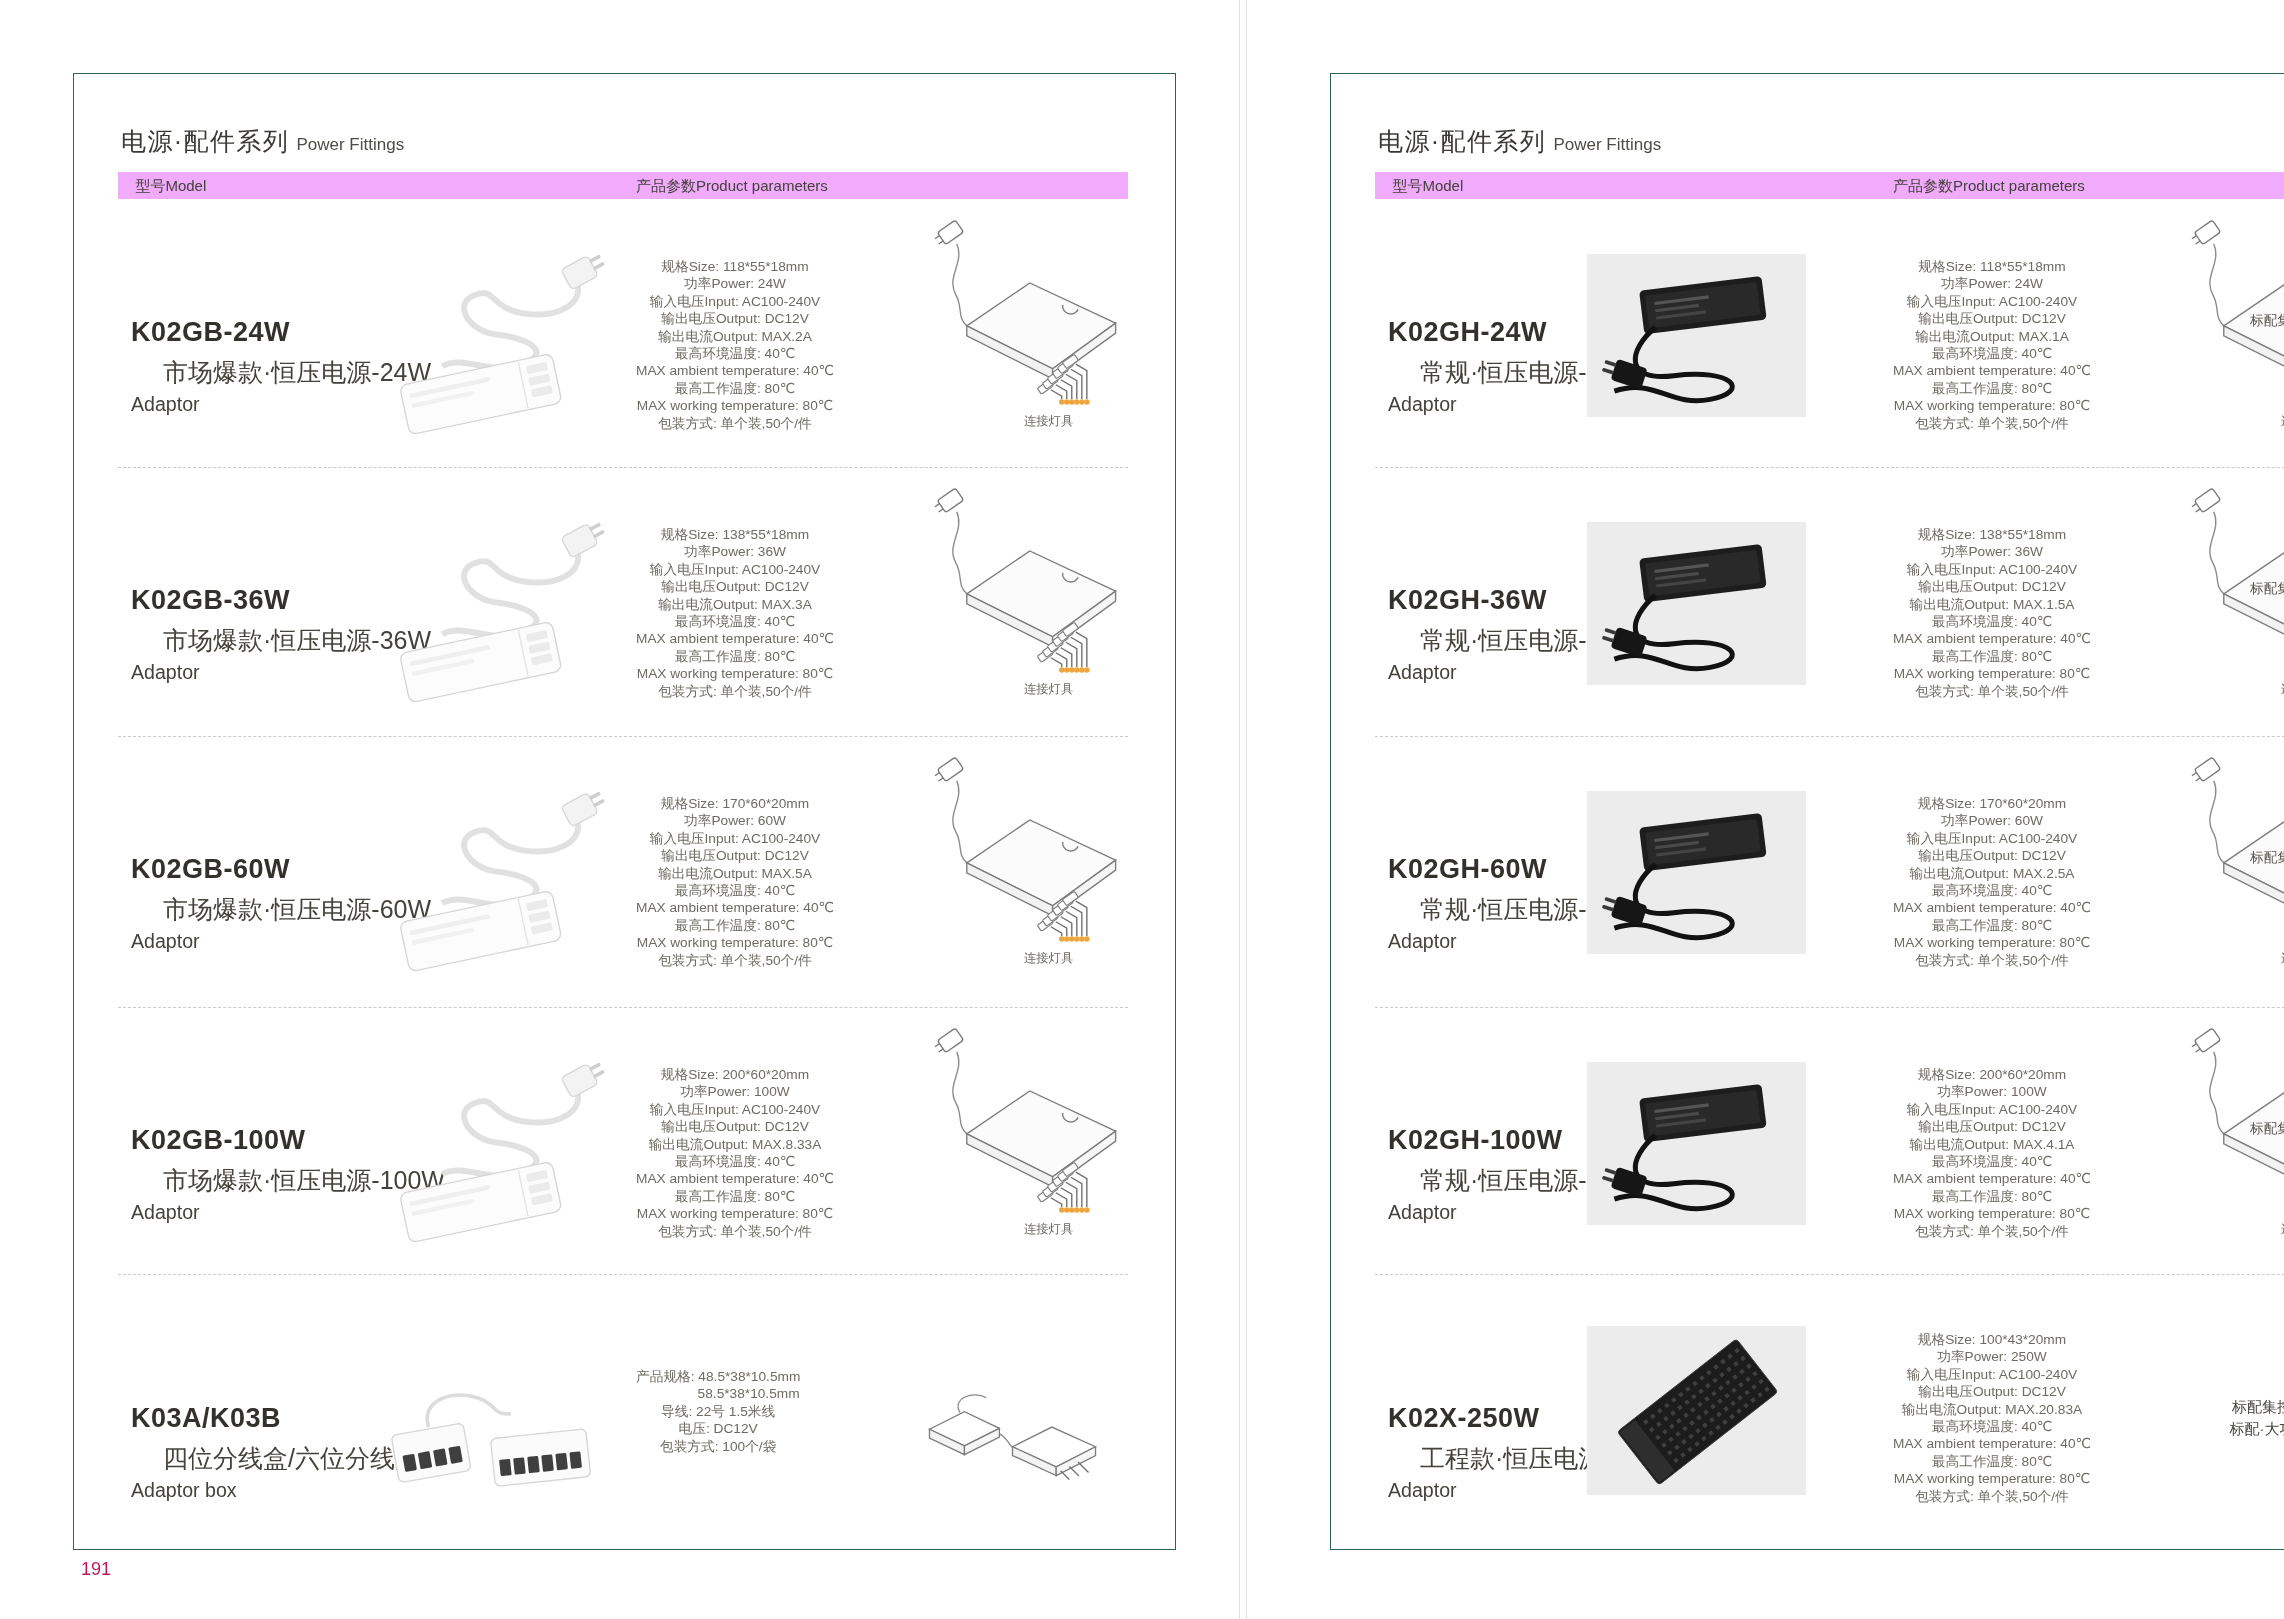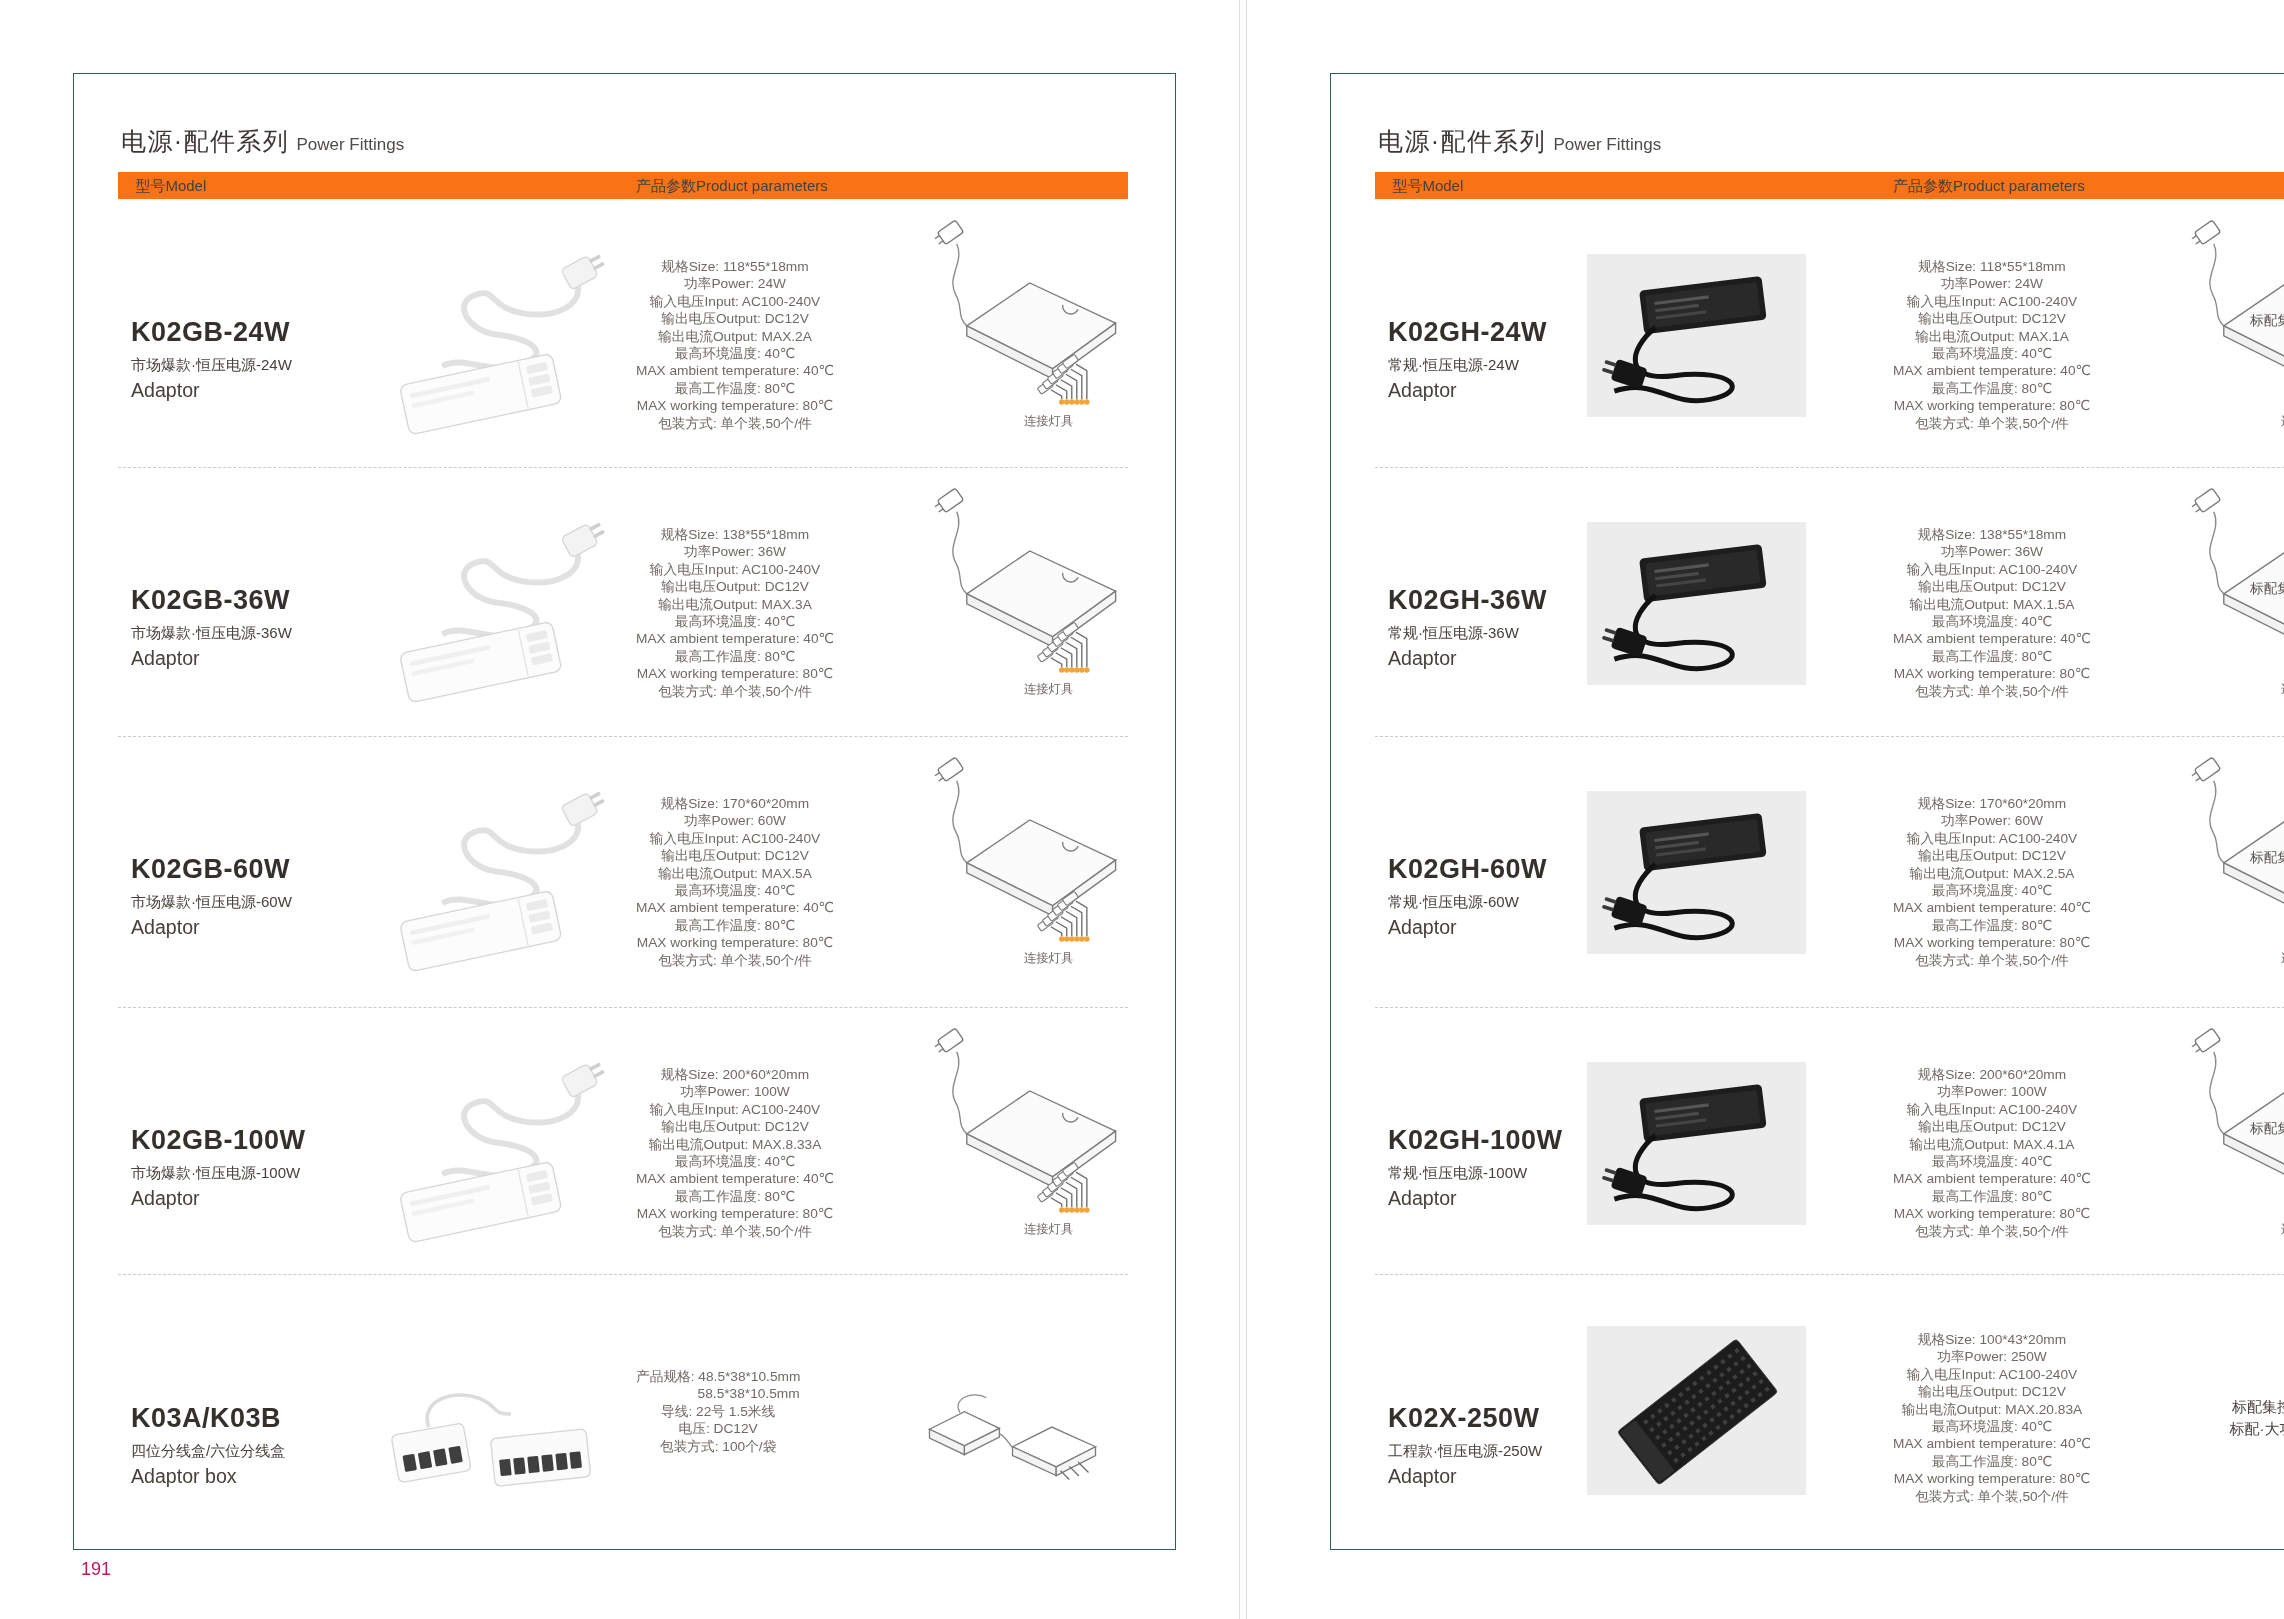--- a/index.html
+++ b/index.html
@@ -8,33 +8,33 @@
   .gutter{position:absolute;top:0;width:0.9px;height:1620px;background:#e0e0e0;}
   #gutter-a{left:1239px;} #gutter-b{left:1246px;}
 
   .page{position:absolute;top:73px;width:1101px;height:1475px;border:1.8px solid #2f6150;background:#ffffff;}
   #page-left{left:73px;} #page-right{left:1330px;}
 
   .page-title{position:absolute;left:47px;top:51px;display:flex;align-items:baseline;}
   .title-cn{font-size:25px;font-weight:400;letter-spacing:1.4px;color:#3b3734;}
   .title-en{font-size:17px;font-weight:400;color:#4f4b47;margin-left:7.3px;letter-spacing:0;}
 
-  .thead{position:absolute;left:44px;top:98px;width:1010px;height:27px;background:#f97316;}
+  .thead{position:absolute;left:44px;top:98px;width:1010px;height:27px;background:#f0abfc;}
   .th{position:absolute;top:0;height:27px;line-height:27px;font-size:15px;color:#454039;}
   .th-model{left:17.4px;}
   .th-params{left:518px;}
 
   .rows{position:absolute;left:0;top:125px;width:1101px;height:1348px;}
   .row{position:absolute;left:0;width:1101px;}
   .sep{position:absolute;top:0;left:44px;width:1010px;height:0;border-top:0.9px dashed #cbcbcb;}
 
   .model{position:absolute;left:57px;top:118px;}
   .row5 .model{top:129px;}
   .model-name{font-size:27px;font-weight:700;color:#34302c;letter-spacing:0.5px;}
-  .model-desc{font-size:15px;color:#46413a;margin-top:8.2px;}
+  .model-desc{font-size:25px;color:#46413a;margin-top:8.2px;margin-left:32px;}
   .model-type{font-size:19.6px;color:#46413a;margin-top:3.7px;}
 
   .photo{position:absolute;}
   .photo-left{left:286px;top:46px;width:256px;height:192px;}
   .photo-right{left:256px;top:55px;width:219px;height:163px;background:#ececec;}
   .photo svg{width:100%;height:100%;display:block;}
 
   .specs{position:absolute;left:562px;top:59px;font-size:13.7px;line-height:17.4px;color:#6f6a63;white-space:pre-wrap;text-align:center;}
 
   .diagram{position:absolute;left:859px;top:9px;width:210px;height:201px;}

